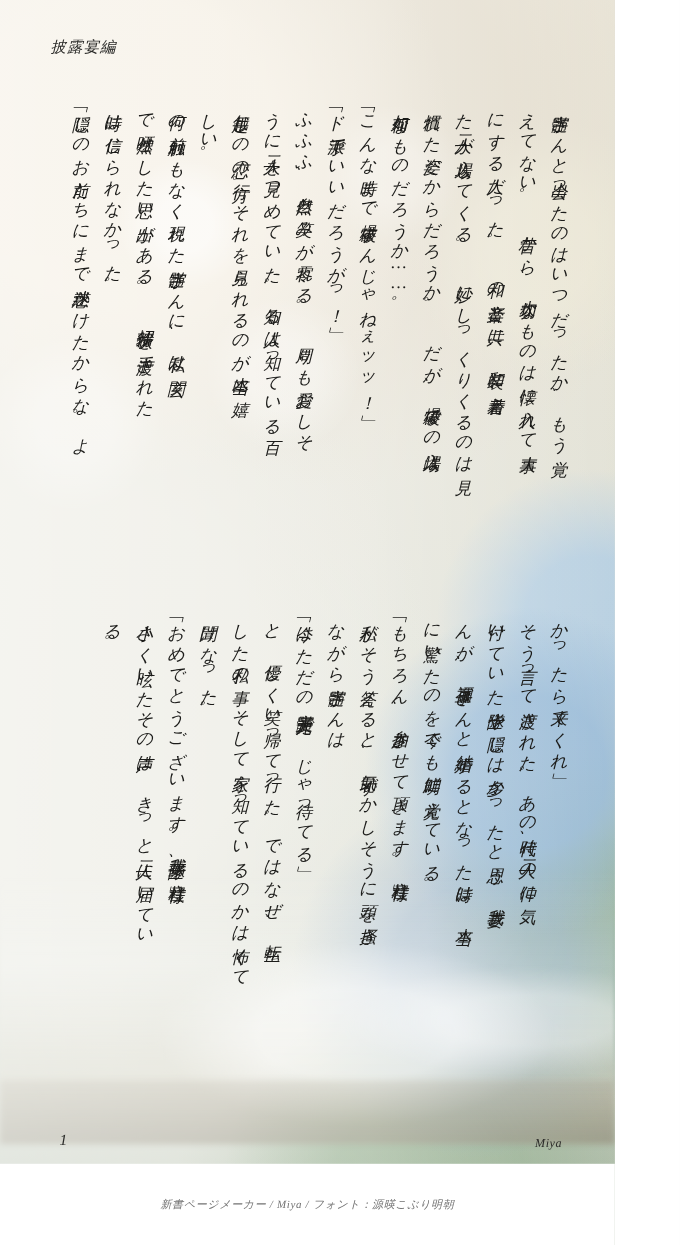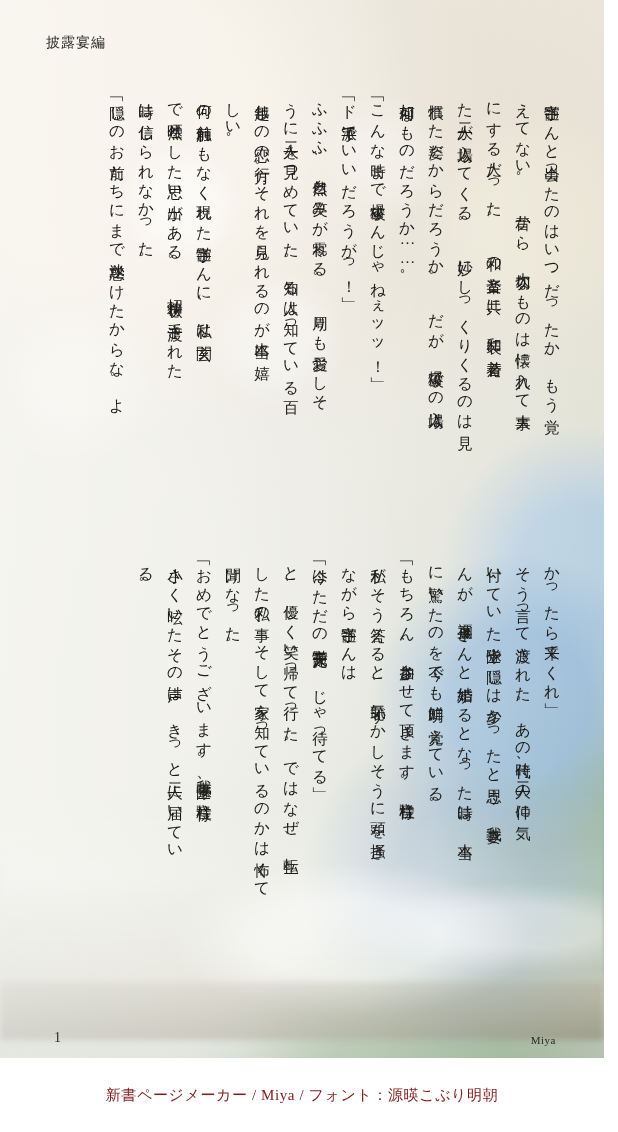--- a/index.html
+++ b/index.html
@@ -9,24 +9,25 @@
   }
   body {
     width: 618px;
     height: 1132px;
     overflow: hidden;
     font-family: "Liberation Serif", "DejaVu Serif", serif;
   }
 
   #page {
     position: relative;
-    width: 604px;
+    width: 559px;
     height: 1132px;
     background: #d9dfd4;
     overflow: hidden;
+    font-style: italic;
   }
 
   
   .bg {
     position: absolute;
     inset: 0;
     background:
       radial-gradient(circle at 86% 62%, rgba(150,185,215,0.90) 0 70px, rgba(150,185,215,0) 150px),
       radial-gradient(circle at 96% 50%, rgba(176,204,226,0.85) 0 60px, rgba(176,204,226,0) 140px),
       radial-gradient(circle at 78% 78%, rgba(126,160,196,0.55) 0 80px, rgba(126,160,196,0) 170px),
@@ -145,22 +146,22 @@
   .footer {
     position: absolute;
     left: 0; right: 0; bottom: 0;
     height: 74px;
     background: #ffffff;
     display: flex;
     align-items: center;
     justify-content: center;
   }
   .footer-text {
-    font-size: 15px;
-    color: #7f1d1d;
+    font-size: 10px;
+    color: #737373;
     letter-spacing: 0.6px;
   }
 </style>
 </head>
 <body>
 
 <div id="page">
   <div class="bg"></div>
   <div class="bg-bokeh"></div>
   <div class="bg-glass"></div>

